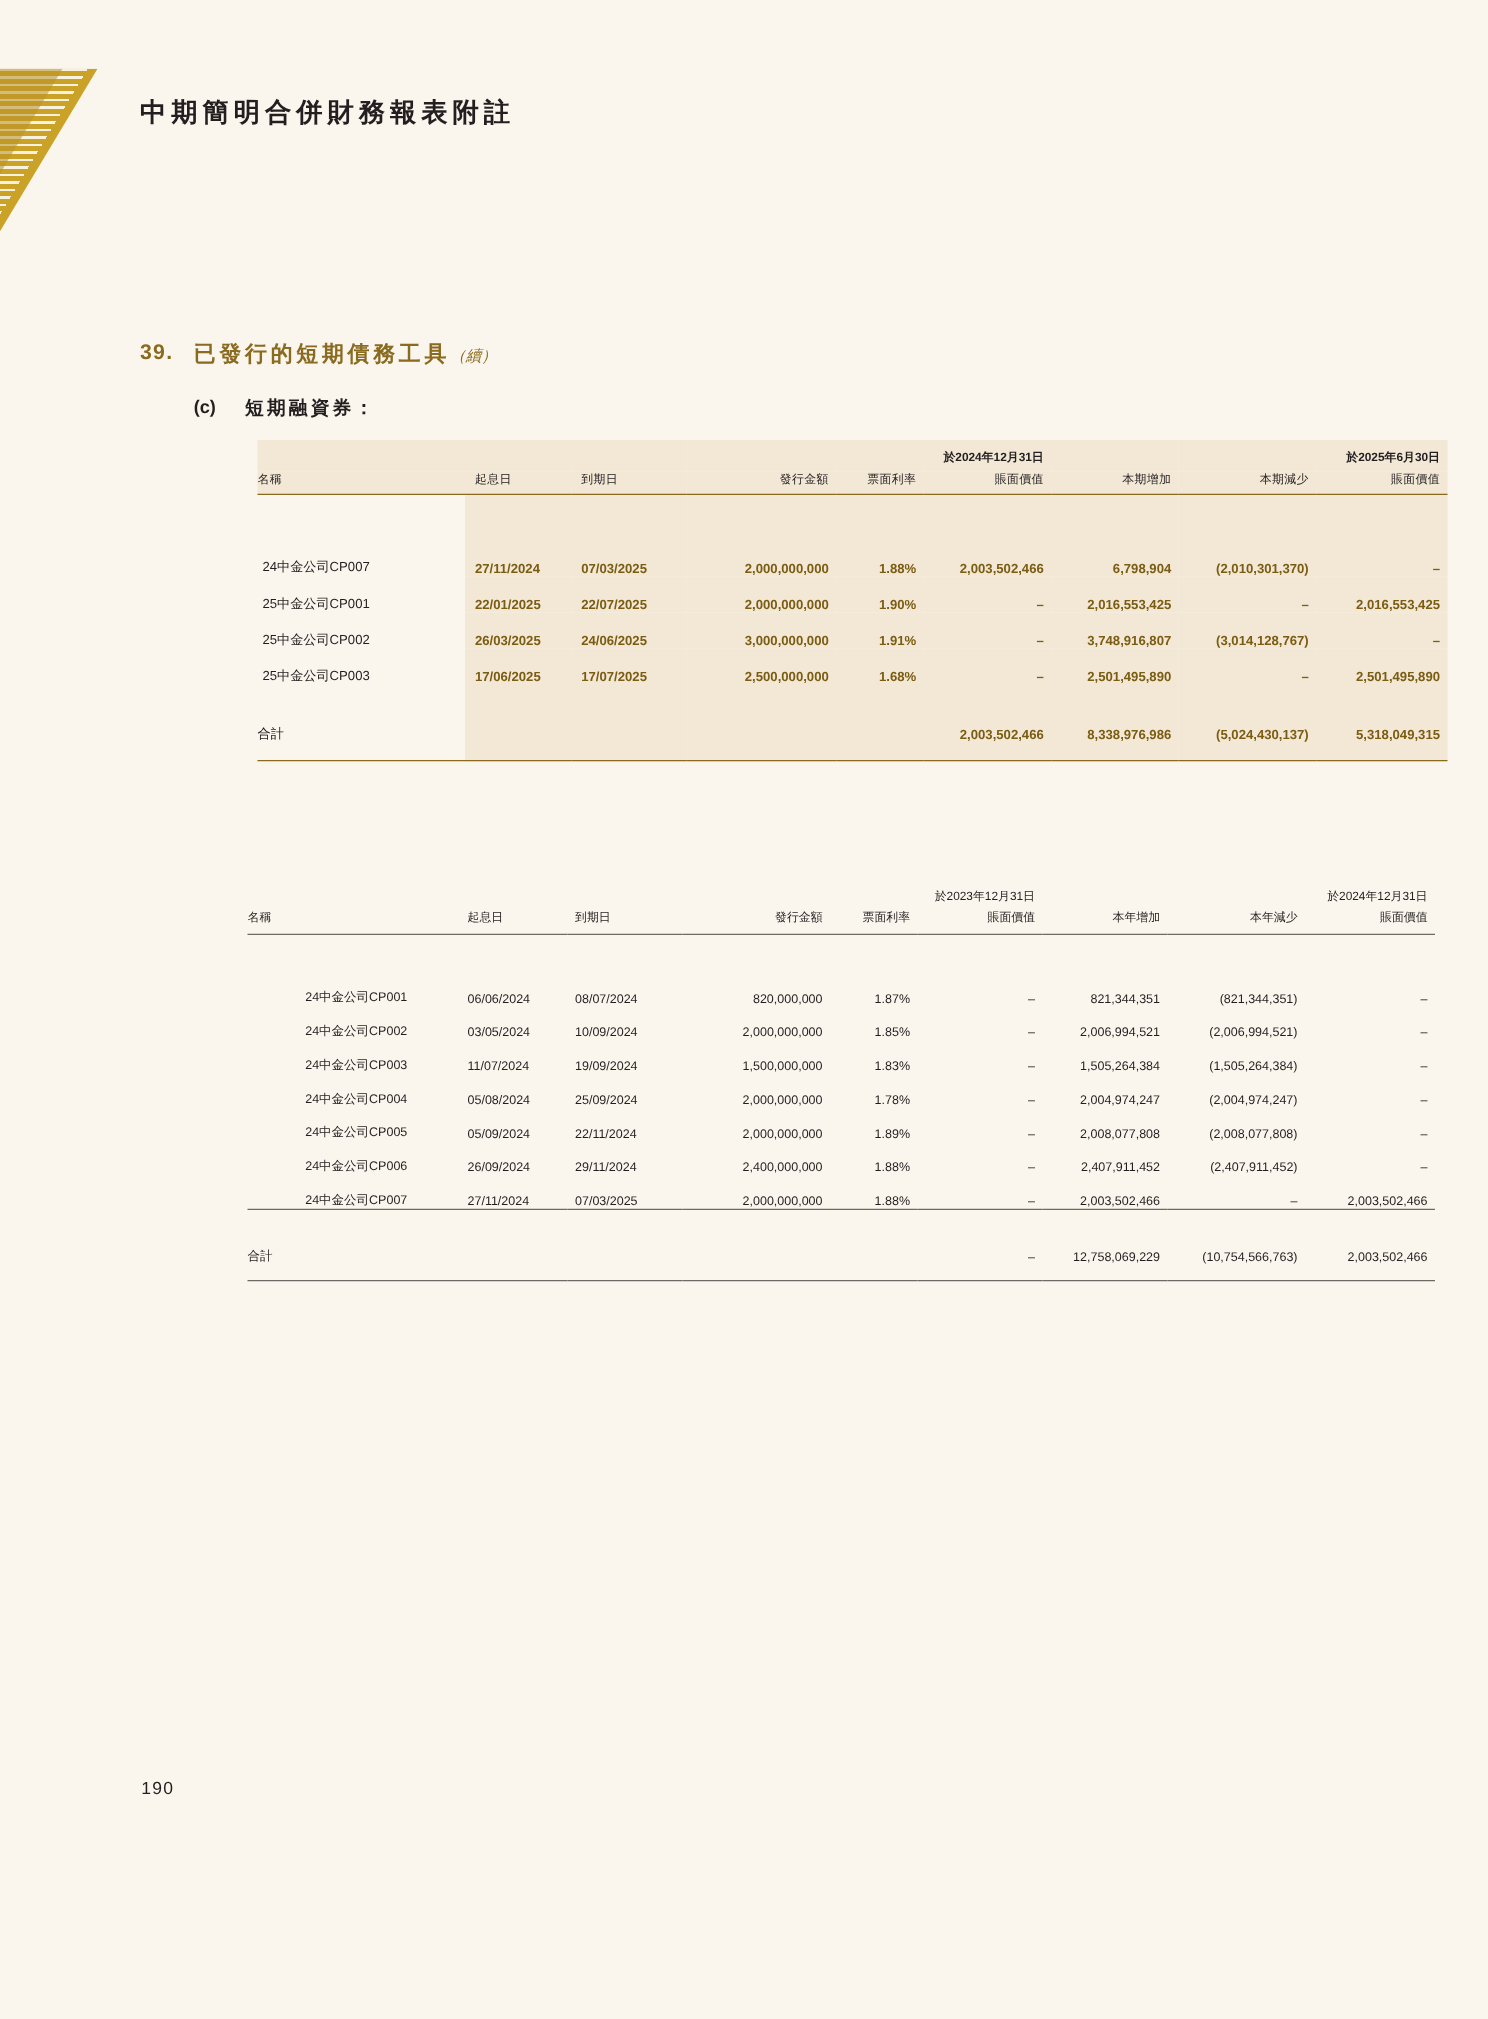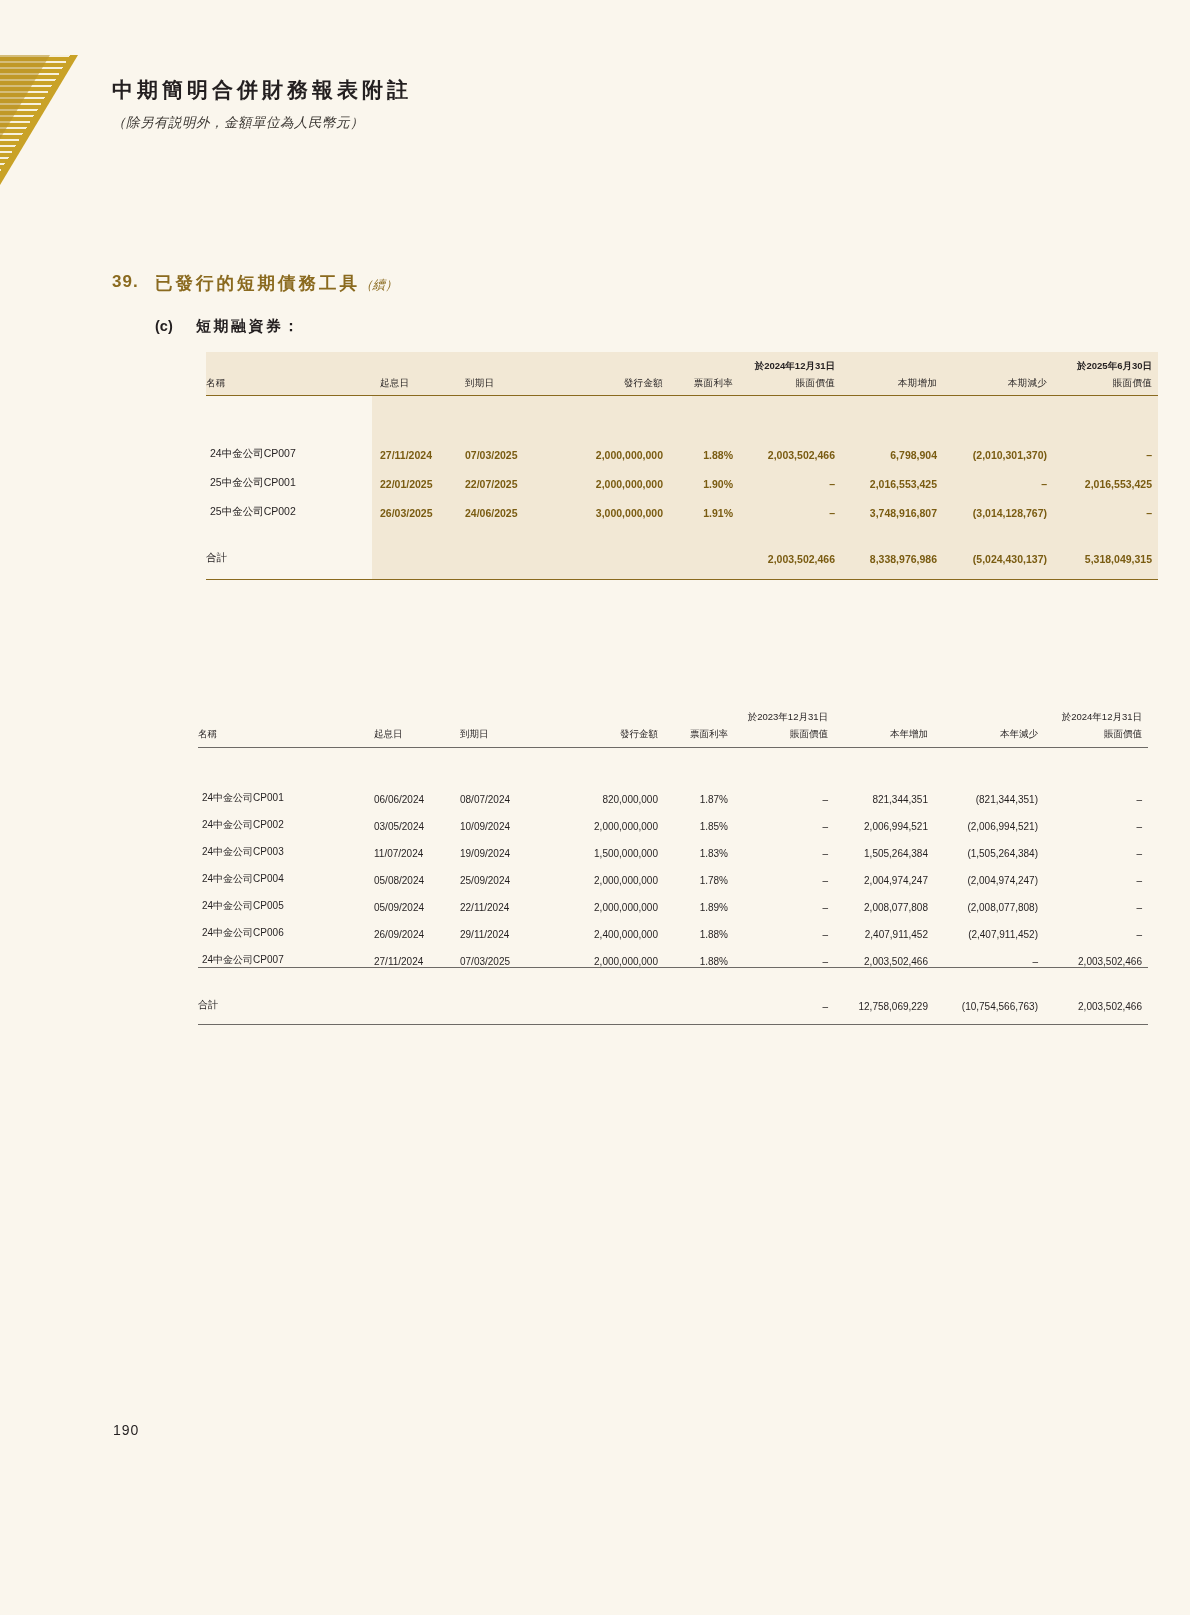--- a/index.html
+++ b/index.html
@@ -221,21 +221,21 @@
   .tbl2 .date-row td {
     font-size: 9.5px;
     padding-top: 6px;
     padding-bottom: 4px;
   }
   .tbl2 .hdr-row td {
     font-size: 9.5px;
     padding-bottom: 6px;
   }
   .tbl2 .data-row td { height: 27px; font-size: 10px; }
-  .tbl2 .data-row td.nm { padding-left: 4px; }
+  .tbl2 .data-row td.nm { padding-left: 4px; text-align: center; }
   .tbl2 .spacer-row td { height: 30px; }
   .tbl2 .total-row td {
     height: 44px;
     vertical-align: bottom;
     padding-bottom: 12px;
     font-size: 10px;
   }
   .grayline td { border-bottom: 1px solid #6d6a66; }
 
   
@@ -252,21 +252,20 @@
 <body>
 
 <div class="corner">
   <div class="tri"></div>
   <div class="stripes"></div>
   <div class="tri2"></div>
 </div>
 
 <div class="hdr">
   <div class="hdr-title">中期簡明合併財務報表附註</div>
-  <div class="hdr-sub">（除另有説明外，金額單位為人民幣元）</div>
 </div>
 
 <div class="sec-no">39.</div>
 <div class="sec-title">
   <span>已發行的短期債務工具</span><span class="cont">（續）</span>
 </div>
 <div class="sub-no">(c)</div>
 <div class="sub-title">短期融資券：</div>
 
 <div class="tbl1-wrap">
@@ -343,20 +342,31 @@
         <td class="nm">25中金公司CP002</td>
         <td class="band dt">26/03/2025</td>
         <td class="band dt">24/06/2025</td>
         <td class="band num">3,000,000,000</td>
         <td class="band num">1.91%</td>
         <td class="band num">–</td>
         <td class="band num">3,748,916,807</td>
         <td class="band num">(3,014,128,767)</td>
         <td class="band num">–</td>
       </tr>
+      <tr class="data-row">
+        <td class="nm">25中金公司CP003</td>
+        <td class="band dt">17/06/2025</td>
+        <td class="band dt">17/07/2025</td>
+        <td class="band num">2,500,000,000</td>
+        <td class="band num">1.68%</td>
+        <td class="band num">–</td>
+        <td class="band num">2,501,495,890</td>
+        <td class="band num">–</td>
+        <td class="band num">2,501,495,890</td>
+      </tr>
 
       <tr class="total-row botline">
         <td class="nm">合計</td>
         <td class="band"></td>
         <td class="band"></td>
         <td class="band"></td>
         <td class="band"></td>
         <td class="band num">2,003,502,466</td>
         <td class="band num">8,338,976,986</td>
         <td class="band num">(5,024,430,137)</td>

